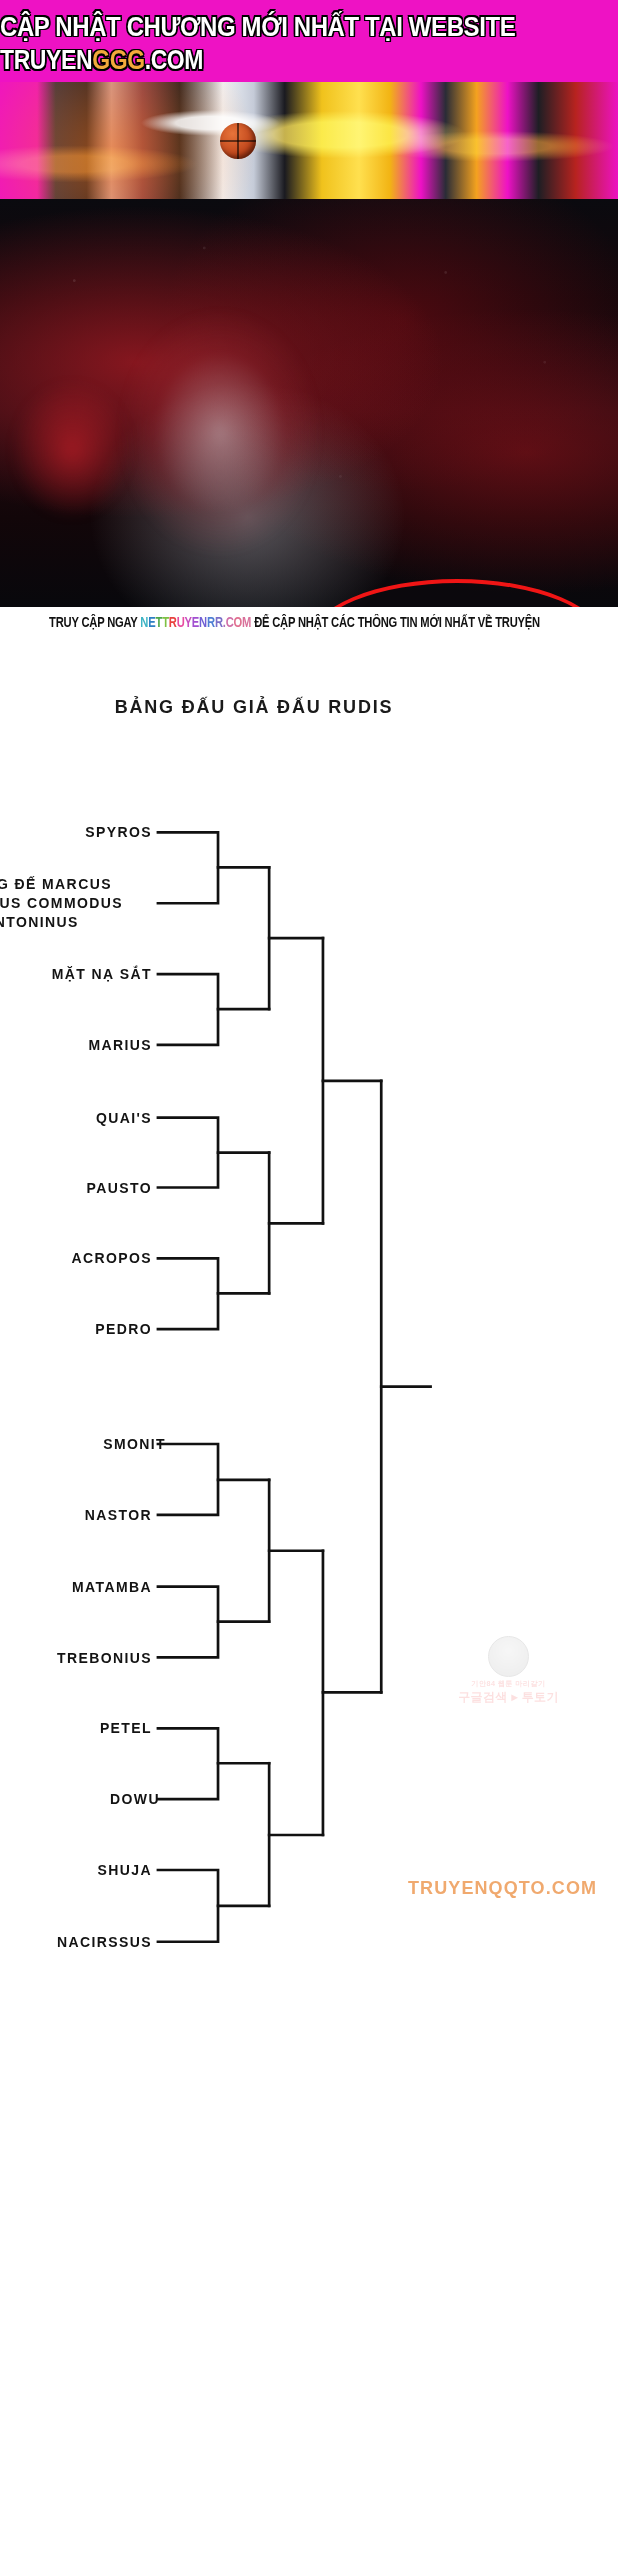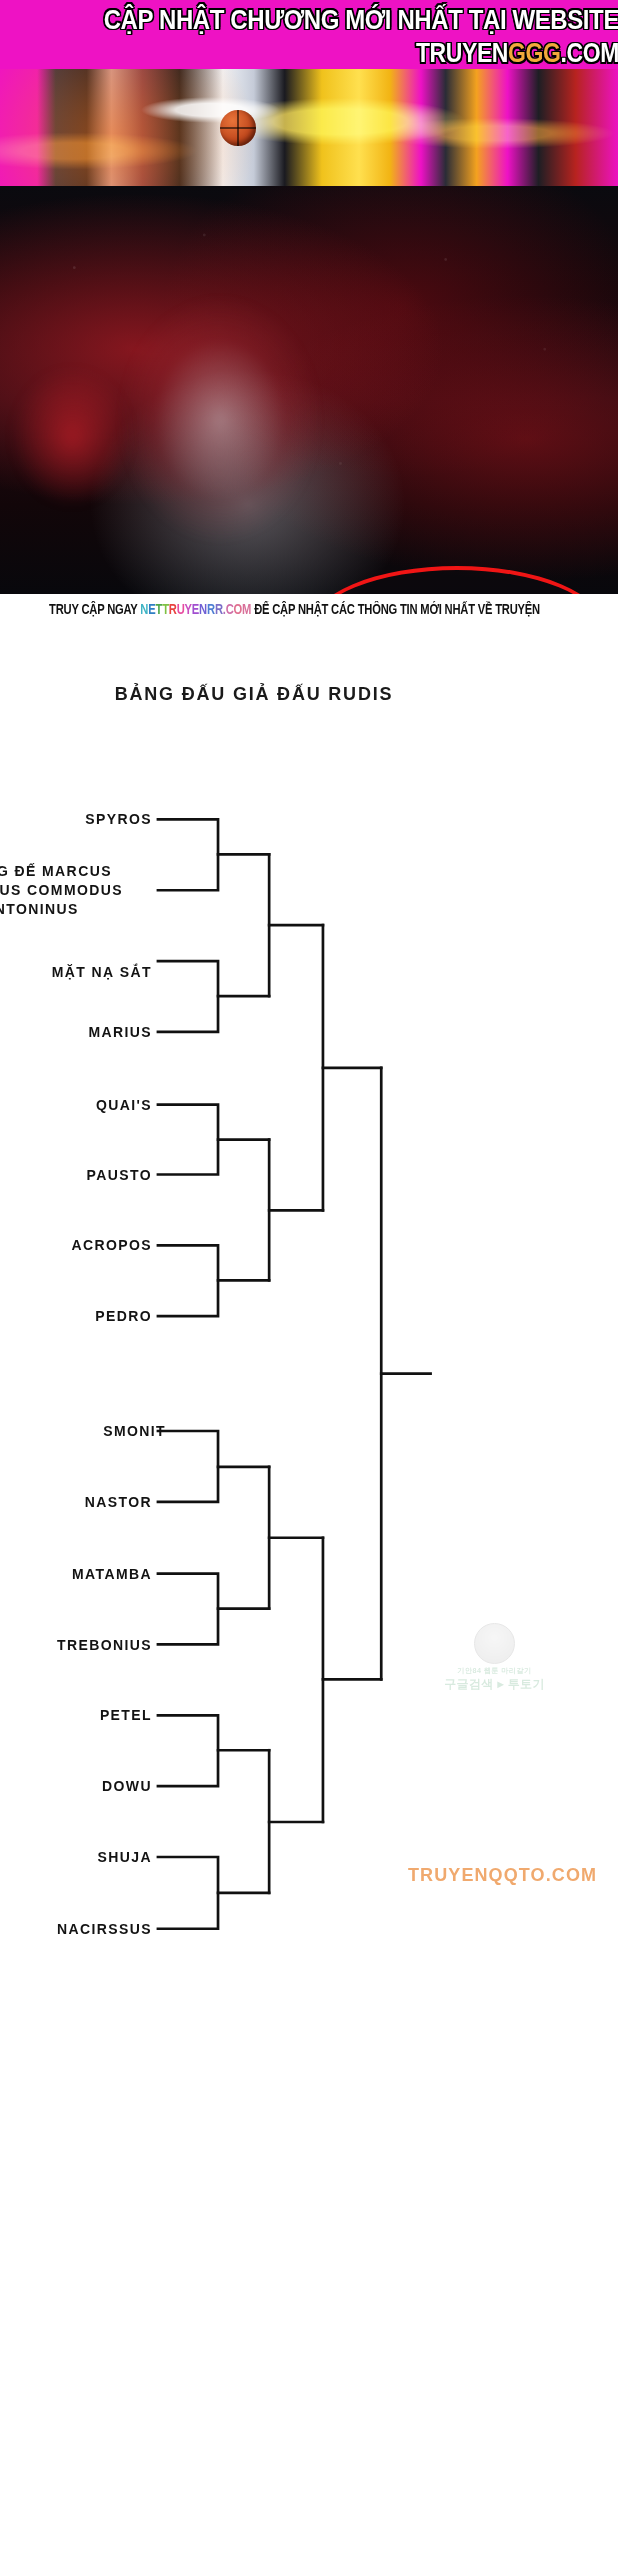--- a/index.html
+++ b/index.html
@@ -13,25 +13,25 @@
     width: 619px;
     height: 2576px;
     overflow: hidden;
     background: #fff;
   }
 
   
   .promo-header {
     position: relative;
     width: 619px;
-    height: 69px;
+    height: 82px;
     background: #ee12c4;
     display: flex;
     flex-direction: column;
-    align-items: flex-end;
+    align-items: flex-start;
     justify-content: center;
     padding-top: 3.6px;
     overflow: hidden;
   }
   .promo-line {
     font-family: "Liberation Sans", sans-serif;
     font-weight: 700;
     font-size: 24px;
     line-height: 27px;
     letter-spacing: -0.4px;
@@ -220,25 +220,25 @@
   .bracket-watermark {
     position: absolute;
     left: 408px; top: 1242px;
     color: #f0a96e;
     font-weight: 700;
     font-size: 18px;
     letter-spacing: 1.1px;
   }
   .ghost-logo {
     position: absolute;
-    left: 436px; top: 1000px;
+    left: 450px; top: 1000px;
     width: 117px; height: 85px;
     opacity: .16;
     text-align: center;
-    color: #15803d;
+    color: #ef4444;
   }
   .ghost-logo .gl-mascot {
     width: 41px; height: 41px;
     margin: 0 auto 1.8px;
     border-radius: 50%;
     background: radial-gradient(circle at 50% 35%, #cfcfcf, #8f8f8f);
     border: 1.8px solid #6a6a6a;
   }
   .ghost-logo .gl-sub {
     font-size: 7.2px;
@@ -340,31 +340,31 @@
       <div class="gl-mascot"></div>
       <div class="gl-sub">기안84 웹툰 마리갈기</div>
       <div class="gl-main">구글검색 ▸ 투토기</div>
     </div>
 
     <div class="bracket-watermark">TRUYENQQTO.COM</div>
 
     <div id="seed-host">
         <div class="seed-label" style="left: 152px; top: 196px;">SPYROS</div>
         <div class="seed-label multiline" style="left: 152px; top: 267px;">HOÀNG ĐẾ MARCUS AURELIUS COMMODUS ANTONINUS</div>
-        <div class="seed-label" style="left: 152px; top: 338px; margin-top: 11px;">MẶT NẠ SẮT</div>
+        <div class="seed-label" style="left: 152px; top: 338px;">MẶT NẠ SẮT</div>
         <div class="seed-label" style="left: 152px; top: 409px;">MARIUS</div>
         <div class="seed-label" style="left: 152px; top: 482px;">QUAI'S</div>
         <div class="seed-label" style="left: 152px; top: 552px;">PAUSTO</div>
         <div class="seed-label" style="left: 152px; top: 622px;">ACROPOS</div>
         <div class="seed-label" style="left: 152px; top: 693px;">PEDRO</div>
         <div class="seed-label" style="left: 156px; top: 808px; margin-left: 10px;">SMONIT</div>
         <div class="seed-label" style="left: 152px; top: 879px;">NASTOR</div>
         <div class="seed-label" style="left: 152px; top: 951px;">MATAMBA</div>
         <div class="seed-label" style="left: 152px; top: 1022px;">TREBONIUS</div>
         <div class="seed-label" style="left: 152px; top: 1092px;">PETEL</div>
-        <div class="seed-label" style="left: 152px; top: 1163px;">DOWU</div>
+        <div class="seed-label" style="left: 160px; top: 1163px;">DOWU</div>
         <div class="seed-label" style="left: 152px; top: 1234px;">SHUJA</div>
         <div class="seed-label" style="left: 152px; top: 1306px;">NACIRSSUS</div>
       </div>
   </div>
 
 </div>
 
 
 </body></html>

